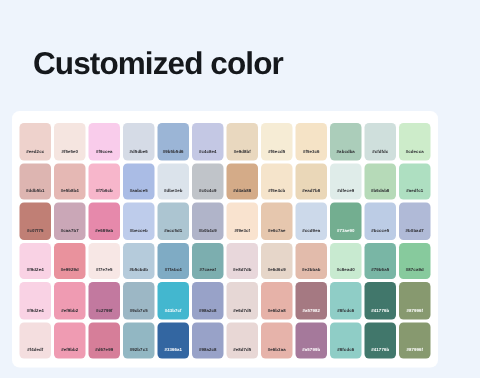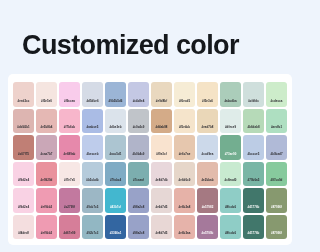--- a/index.html
+++ b/index.html
@@ -13,21 +13,21 @@
   body {
     background: #eef4fc;
     font-family: "Liberation Sans", sans-serif;
     position: relative;
   }
 
   #page-title {
     position: absolute;
     left: 22px;
     top: 32px;
-    font-size: 27px;
+    font-size: 21px;
     font-weight: 700;
     letter-spacing: -0.6px;
     color: #15181c;
     line-height: 1;
     white-space: nowrap;
   }
 
   #palette-card {
     position: absolute;
     left: 8px;

